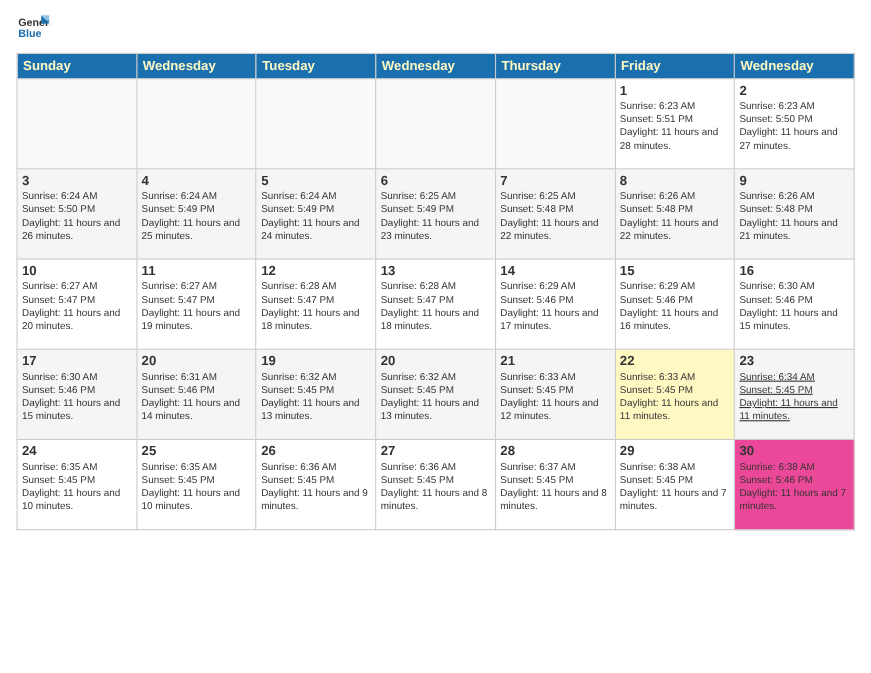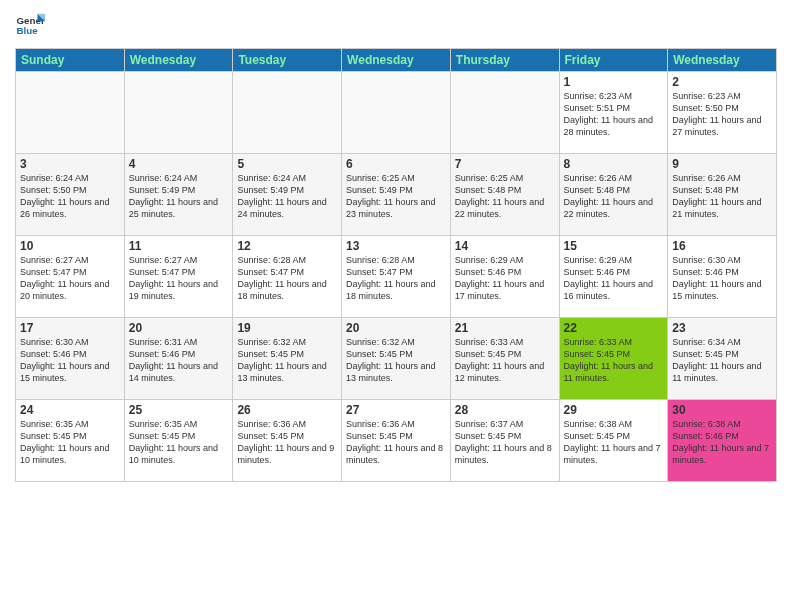--- a/index.html
+++ b/index.html
@@ -42,21 +42,21 @@
       font-size: 14px;
       color: #555;
     }
     .calendar {
       width: 100%;
       border-collapse: collapse;
       table-layout: fixed;
     }
     .calendar th {
       background-color: #1a6faf;
-      color: #86efac;
+      color: #fef9c3;
       text-align: left;
       padding: 4px 5px;
       font-size: 12px;
       border: 1px solid #ccc;
     }
     .calendar td {
       vertical-align: top;
       padding: 3px 4px;
       border: 1px solid #ccc;
       font-size: 9.5px;
@@ -248,29 +248,29 @@
             <div class="day-info" style="white-space: pre-line;">Sunrise: 6:32 AM
 Sunset: 5:45 PM
 Daylight: 11 hours and 13 minutes.</div>
           </td>
           <td style="background: rgb(245, 245, 245);">
             <span class="day-num">21</span>
             <div class="day-info" style="white-space: pre-line;">Sunrise: 6:33 AM
 Sunset: 5:45 PM
 Daylight: 11 hours and 12 minutes.</div>
           </td>
-          <td style="background: #84cc16;">
+          <td style="background: #fef9c3;">
             <span class="day-num">22</span>
             <div class="day-info" style="white-space: pre-line;">Sunrise: 6:33 AM
 Sunset: 5:45 PM
 Daylight: 11 hours and 11 minutes.</div>
           </td>
           <td style="background: rgb(245, 245, 245);">
             <span class="day-num">23</span>
-            <div class="day-info" style="white-space: pre-line;">Sunrise: 6:34 AM
+            <div class="day-info" style="white-space: pre-line; text-decoration: underline;">Sunrise: 6:34 AM
 Sunset: 5:45 PM
 Daylight: 11 hours and 11 minutes.</div>
           </td>
         </tr>
         <tr>
           <td style="background: rgb(255, 255, 255);">
             <span class="day-num">24</span>
             <div class="day-info" style="white-space: pre-line;">Sunrise: 6:35 AM
 Sunset: 5:45 PM
 Daylight: 11 hours and 10 minutes.</div>

